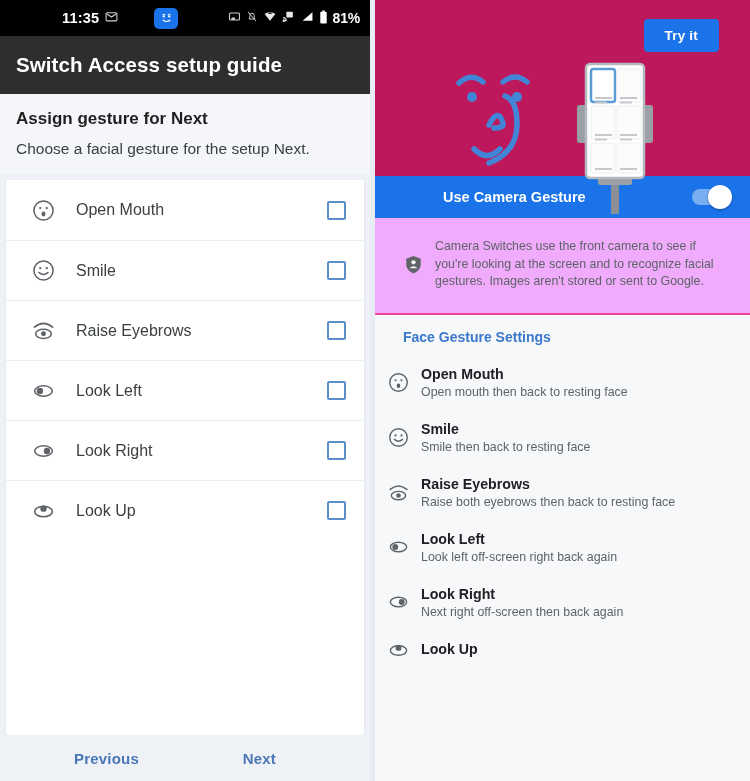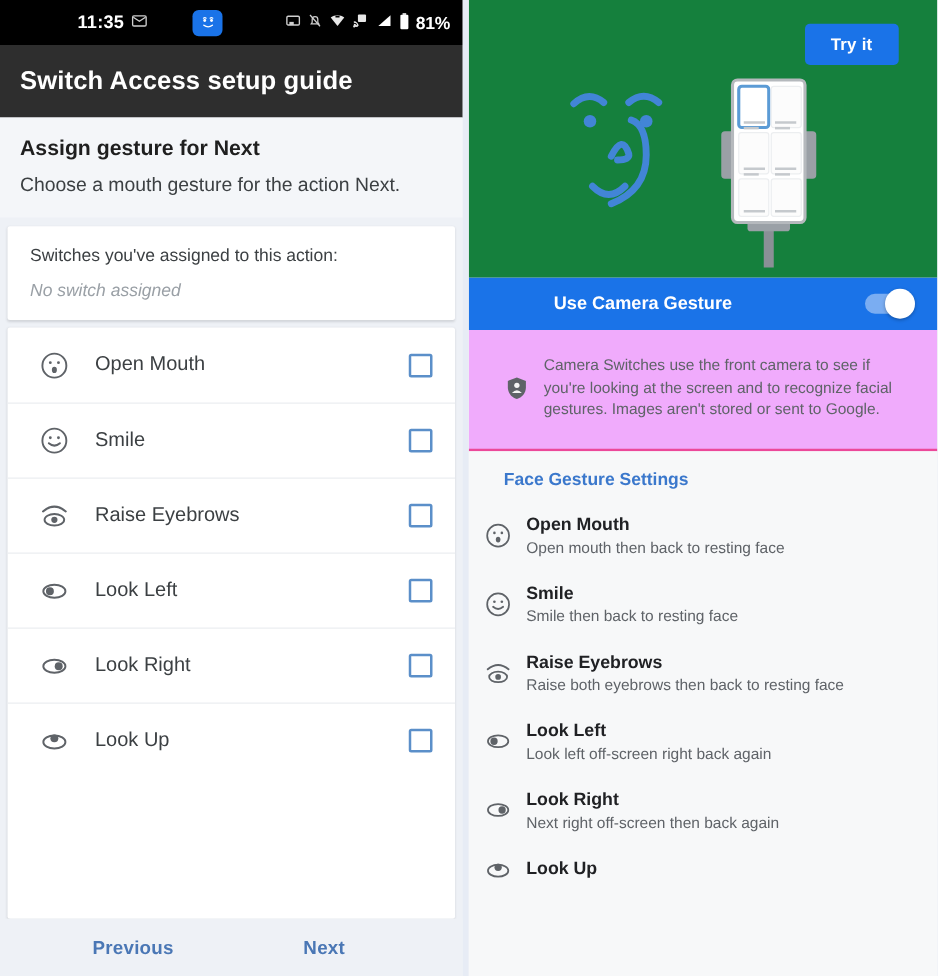--- a/index.html
+++ b/index.html
@@ -97,21 +97,21 @@
   
   .divider { width: 5px; height: 781px; background: #e7ecf5; flex-shrink: 0; }
 
   
   .right-panel {
     width: 375px; height: 781px; background: #f7f8f9;
     display: flex; flex-direction: column; position: relative;
     overflow: hidden;
   }
   .hero {
-    height: 222px; background: #15803d; position: relative; flex-shrink: 0;
+    height: 176px; background: #be185d; position: relative; flex-shrink: 0;
   }
   .try-it {
     position: absolute; top: 19px; right: 31px;
     background: #1a73e8; color: #fff;
     font-size: 13.5px; font-weight: bold;
     padding: 9px 21px; border-radius: 4px;
     border: none; letter-spacing: .2px;
   }
   .hero-face { position: absolute; left: 72px; top: 57px; }
   .hero-phone { position: absolute; left: 190px; top: 56px; }
@@ -221,29 +221,23 @@
         <span class="sb-batt-pct">81%</span>
       </div>
     </div>
 
     <div class="app-bar">
       <span class="app-bar-title">Switch Access setup guide</span>
     </div>
 
     <div class="section-head">
       <div class="sh-title">Assign gesture for Next</div>
-      <div class="sh-sub">Choose a mouth gesture for the action Next.</div>
-    </div>
-
-    <div class="card">
-      <div class="assigned-box">
-        <div class="assigned-label">Switches you've assigned to this action:</div>
-        <div class="assigned-value">No switch assigned</div>
-      </div>
-    </div>
+      <div class="sh-sub">Choose a facial gesture for the setup Next.</div>
+    </div>
+
 
     <div class="list-card">
 
       <div class="g-row">
         <span class="g-icon">
           <svg width="23" height="23" viewBox="0 0 24 24">
               <circle cx="12" cy="12" r="10" fill="none" stroke="#5f6368" stroke-width="1.6"></circle>
               <circle cx="8.6" cy="9.5" r="1.2" fill="#5f6368"></circle>
               <circle cx="15.4" cy="9.5" r="1.2" fill="#5f6368"></circle>
               <ellipse cx="12" cy="15.6" rx="2.1" ry="2.6" fill="#5f6368"></ellipse>

